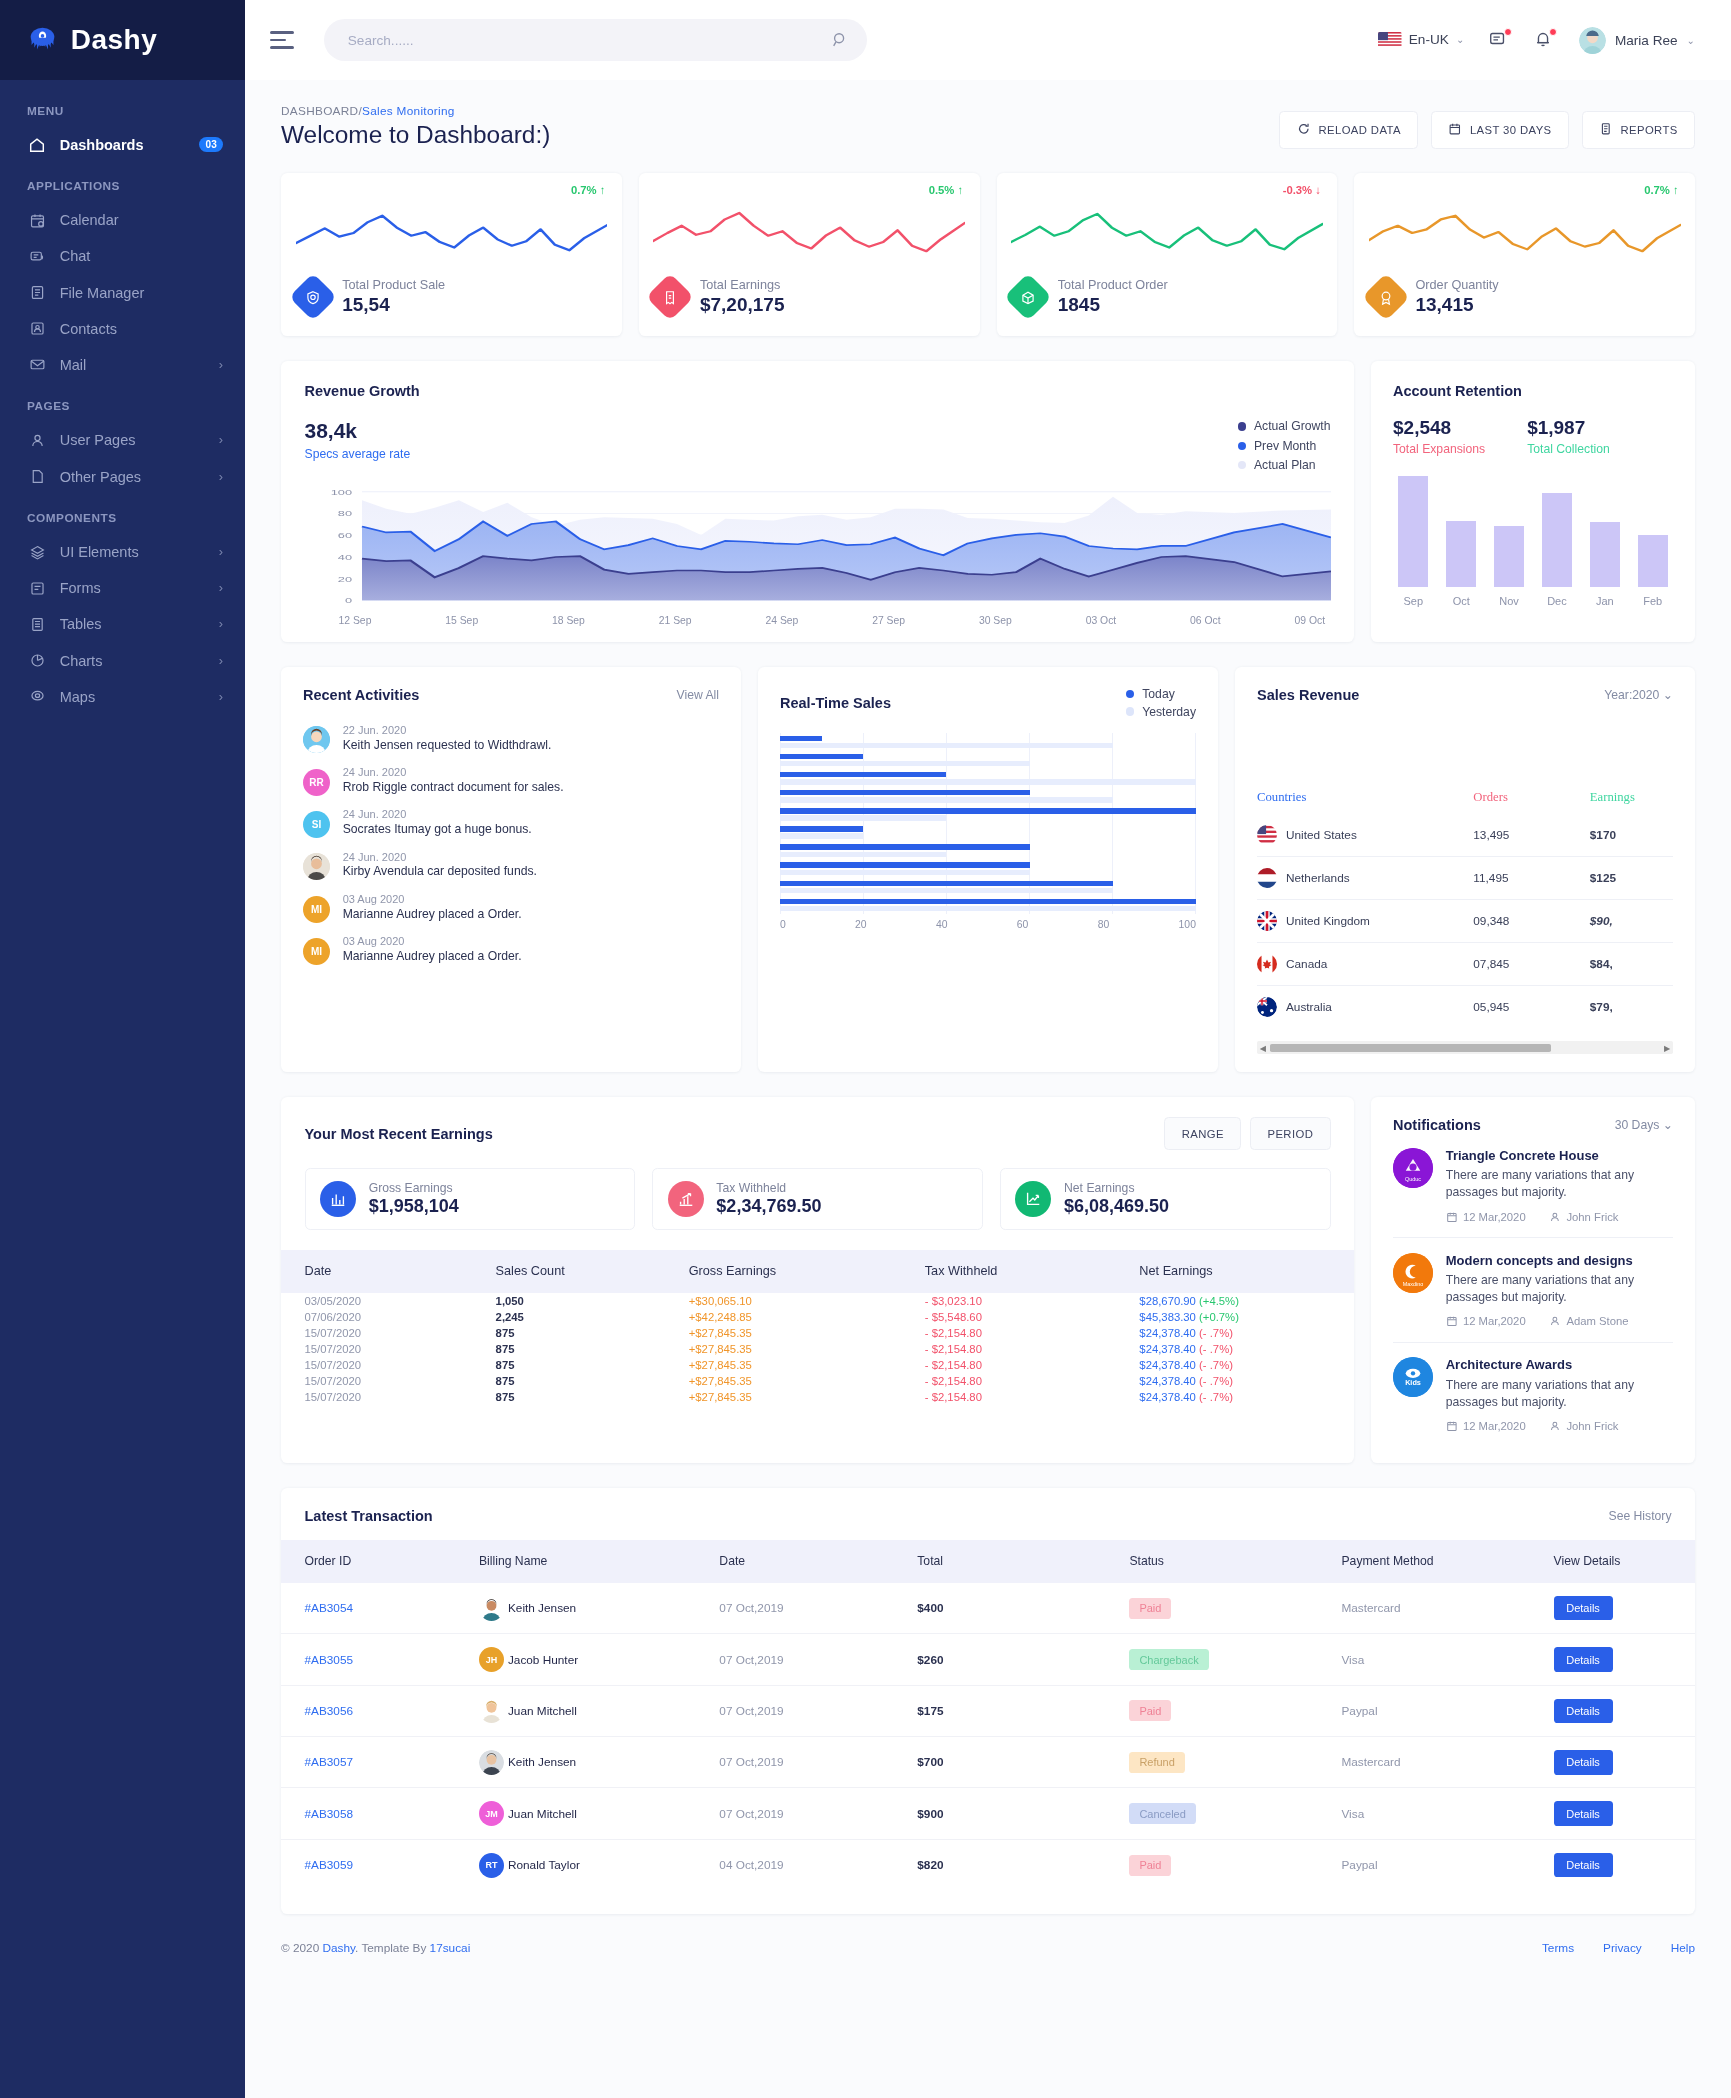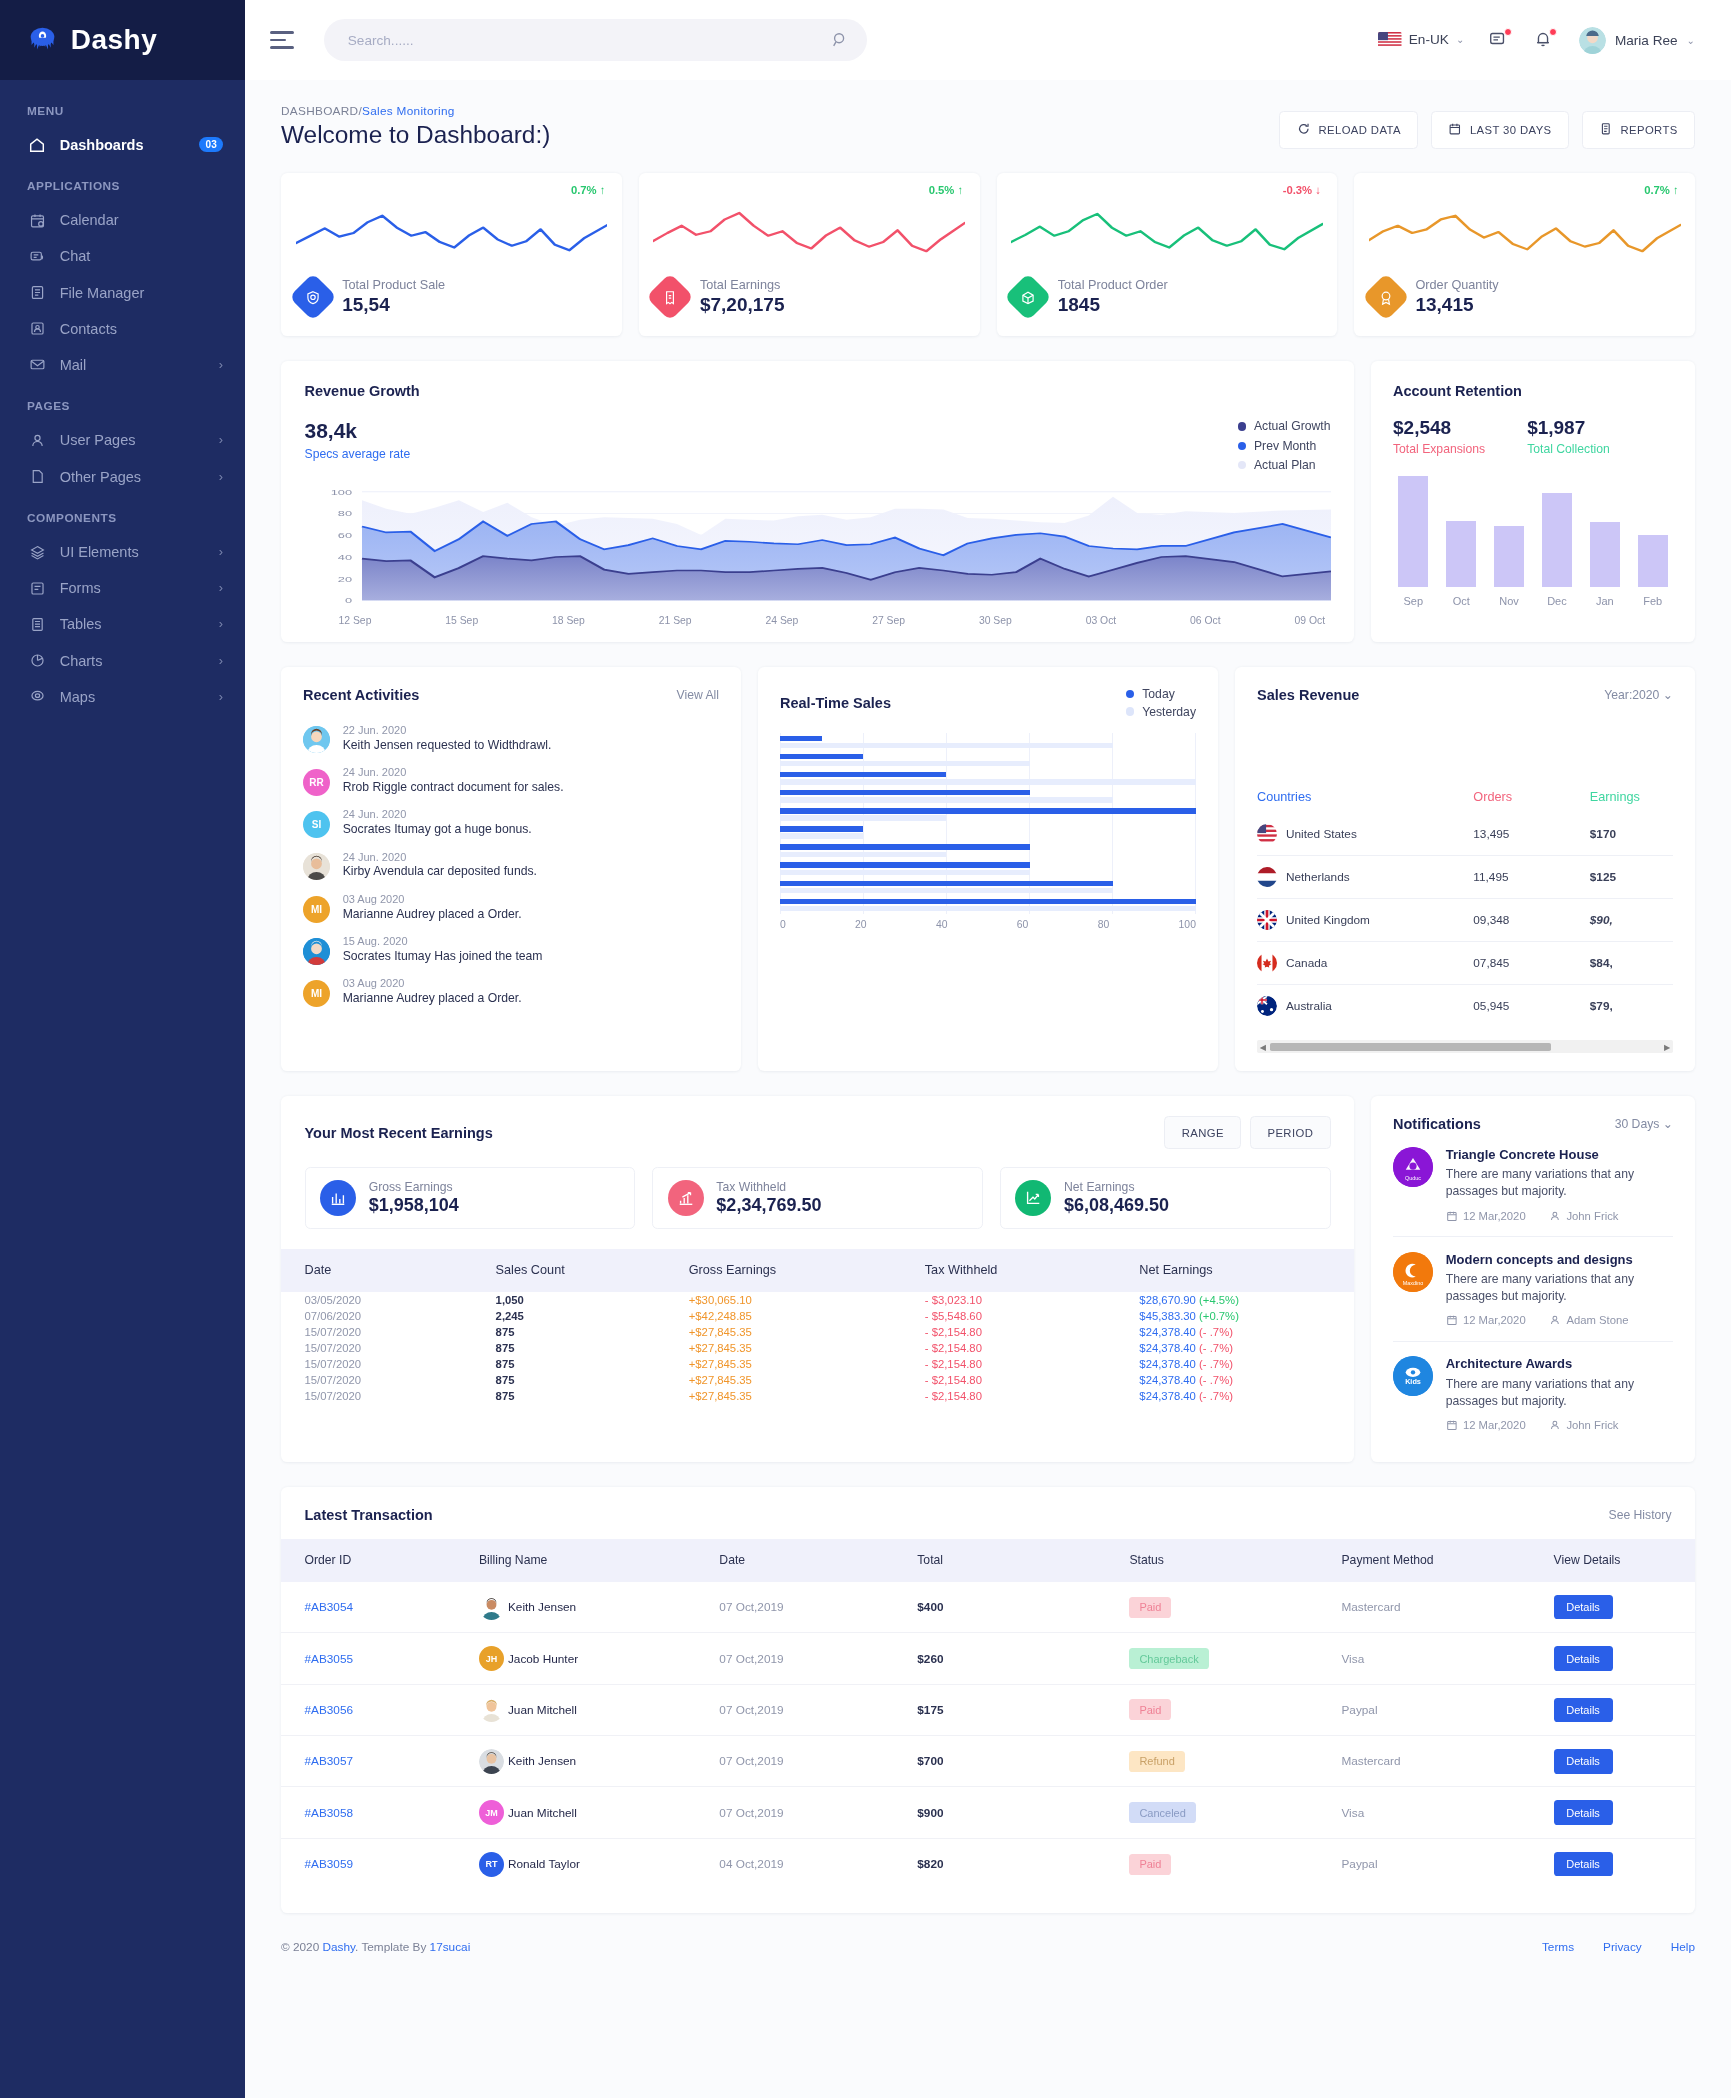--- a/index.html
+++ b/index.html
@@ -148,21 +148,21 @@
   .hbar-grid div:first-child { border-left: 0.9px solid #edf0fa; }
   .hbar-rows { position: relative; height: 100%; display: flex; flex-direction: column; justify-content: space-around; }
   .hgroup { display: flex; flex-direction: column; gap: 1.8px; }
   .hbar { height: 5.4px; }
   .hbar.today { background: #2a5fe8; }
   .hbar.yest { background: #e7edfd; }
   .hx { display: flex; justify-content: space-between; margin-top: 5.4px; }
   .hx span { font-size: 10.4px; color: #8d93aa; }
 
   .sr-table { width: 100%; border-collapse: collapse; margin-top: 80px; }
-  .sr-table th { text-align: left; font-size: 12.7px; font-weight: normal; padding: 7.2px 0 9px 0; }
+  .sr-table th { text-align: left; font-size: 12.7px; font-weight: normal; padding: 7.2px 0 9px 0; font-family: Liberation Serif, serif; }
   .sr-table td { font-size: 11.8px; color: #3a4059; padding: 11px 0; border-bottom: 0.9px solid #eef0f6; white-space: nowrap; }
   .sr-country { display: flex; align-items: center; gap: 9px; }
   .sr-flag { width: 20px; height: 20px; border-radius: 50%; overflow: hidden; flex: 0 0 20px; }
   .sr-scroll { position: relative; overflow: hidden; }
   .scrollbar { display: flex; align-items: center; gap: 3.6px; margin-top: 12.7px; background: #f1f1f1; height: 13.6px; border-radius: 1.8px; padding: 0 2.7px; }
   .scroll-arrow { font-size: 8.1px; color: #7a7a7a; cursor: pointer; }
   .scroll-thumb { height: 8.1px; background: #b6b6b6; border-radius: 1.8px; width: 72%; cursor: pointer; }
   .scroll-track { flex: 1; }
 
   
@@ -727,34 +727,20 @@
               <div>
                   <div class="act-date">24 Jun. 2020</div>
                   <div class="act-text">Kirby Avendula car deposited funds.</div>
                 </div>
             </div>
             <div class="act-item">
               <span class="act-av" style="background:#eda32a;">MI</span>
               <div>
                   <div class="act-date">03 Aug 2020</div>
                   <div class="act-text">Marianne Audrey placed a Order.</div>
-                </div>
-            </div>
-            <div class="act-item">
-              <span class="act-av" style="background:#1f8fd6;">
-                  <svg width="27" height="27" viewBox="0 0 30 30">
-                    <circle cx="15" cy="15" r="15" fill="#1f8fd6"></circle>
-                    <circle cx="15" cy="12" r="6" fill="#f2d9c7"></circle>
-                    <path d="M9 10 a6 6 0 0 1 12 0 v-1 a6 6 0 0 0 -12 0z" fill="#e8e8e8"></path>
-                    <path d="M5 30 a10 9 0 0 1 20 0z" fill="#d23b3b"></path>
-                  </svg>
-                </span>
-              <div>
-                  <div class="act-date">15 Aug. 2020</div>
-                  <div class="act-text">Socrates Itumay Has joined the team</div>
                 </div>
             </div>
             <div class="act-item">
               <span class="act-av" style="background:#eda32a;">MI</span>
               <div>
                   <div class="act-date">03 Aug 2020</div>
                   <div class="act-text">Marianne Audrey placed a Order.</div>
                 </div>
             </div>
           </div>

